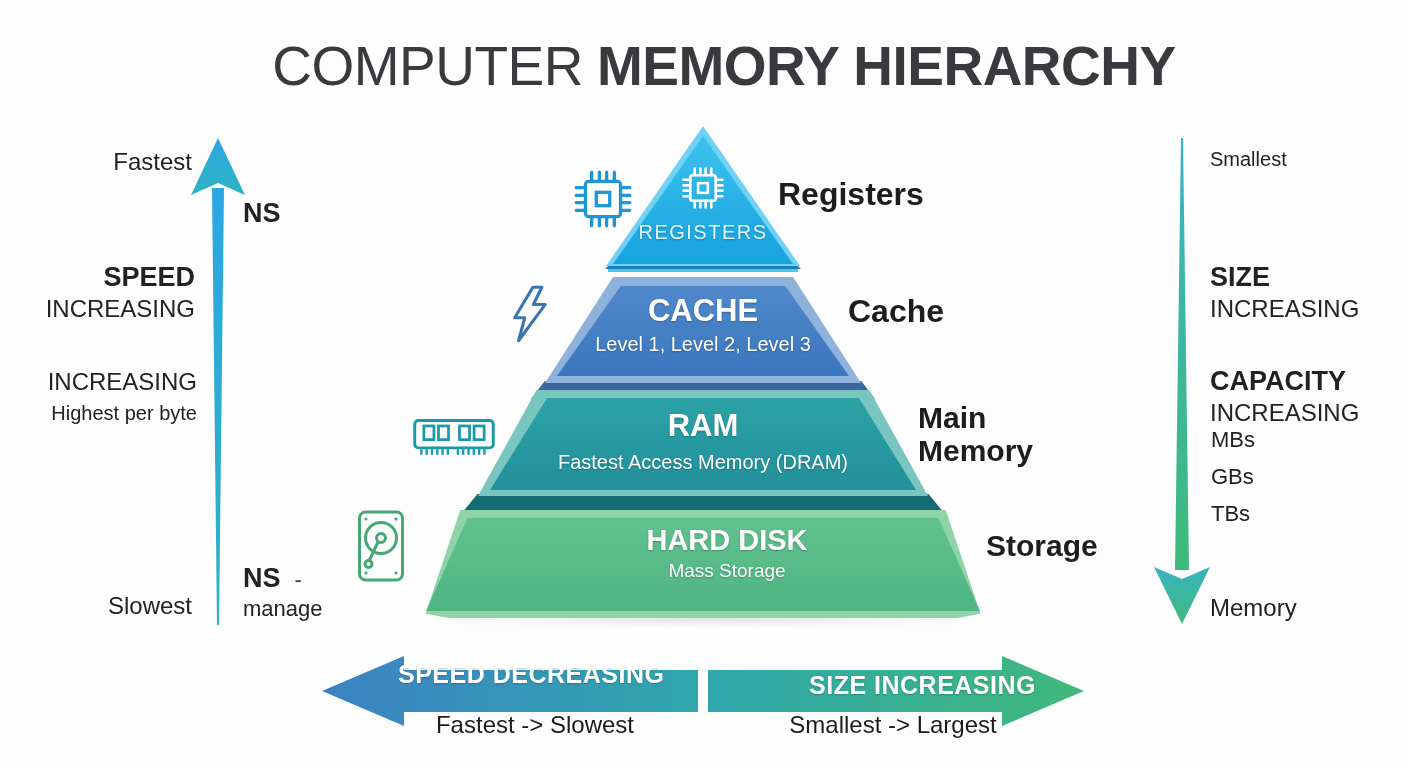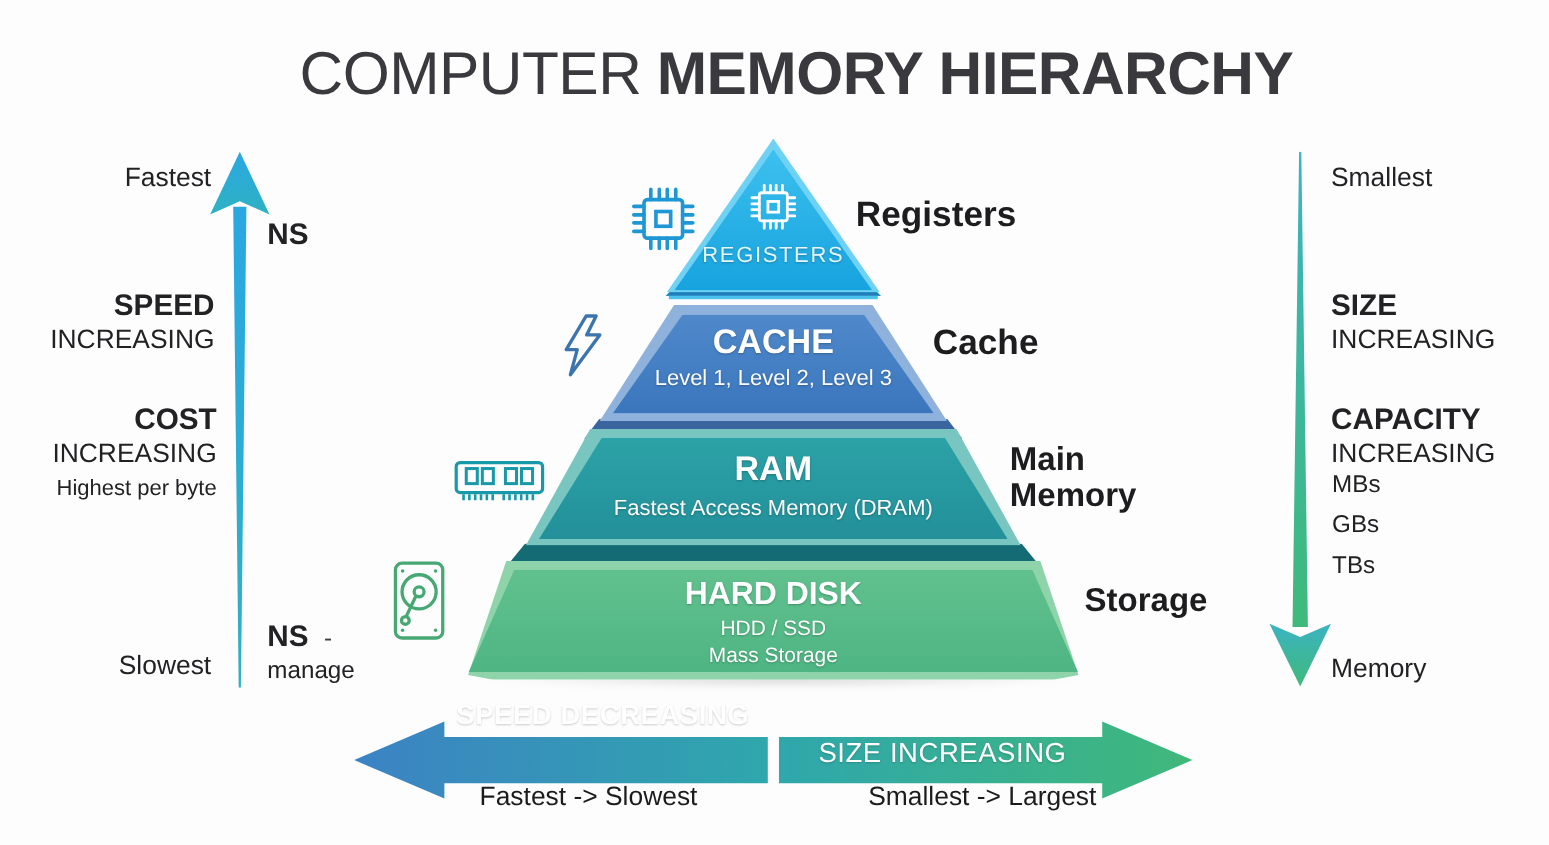--- a/index.html
+++ b/index.html
@@ -64,21 +64,21 @@
   #ram-text .lvl-sub { font-size:20px; margin-top:7px; }
 
   #hdd-outer { left:414px; top:510px; width:578px; height:108px;
                clip-path:polygon(8% 0, 92% 0, 98% 96%, 94% 100%, 6% 100%, 2% 96%); background:#8ed3a9; z-index:3; }
   #hdd-inner { left:426px; top:518px; width:554px; height:93px;
                clip-path:polygon(7.5% 0, 92.5% 0, 100% 100%, 0 100%);
                background:linear-gradient(180deg,#61c18e,#4eb583); z-index:4; }
   #hdd-shadow { left:430px; top:610px; width:560px; height:16px;
                background:radial-gradient(ellipse at center, rgba(0,0,0,.14), rgba(0,0,0,0) 70%);
                filter:blur(3px); z-index:1; }
-  #hdd-text { left:426px; top:524px; width:554px; z-index:6; }
+  #hdd-text { left:450px; top:524px; width:554px; z-index:6; }
   #hdd-text .lvl-title { font-size:29px; }
   #hdd-text .lvl-sub  { font-size:19px; margin-top:4px; }
   #hdd-text .lvl-sub2 { font-size:19px; margin-top:3px; }
 
   
   .side-label { font-weight:700; color:#1d1d1f; z-index:7; }
   #sl-registers { left:778px; top:176px; font-size:32px; }
   #sl-cache     { left:848px; top:293px; font-size:32px; }
   #sl-main      { left:918px; top:401px; font-size:30px; width:150px; line-height:1.1; }
   #sl-storage   { left:986px; top:529px; font-size:30px; }
@@ -94,43 +94,43 @@
   #blk-cost .b1 { font-size:27px; font-weight:700; }
   #blk-cost .b2 { font-size:24px; margin-top:2px; }
   #blk-cost .b3 { font-size:20px; margin-top:6px; }
   #lbl-slowest { left:20px; top:592px; width:172px; font-size:24px; }
   #blk-ns-bot  { left:243px; top:563px; }
   #blk-ns-bot .b1 { font-size:27px; font-weight:800; display:inline-block; }
   #blk-ns-bot .dash { font-size:22px; font-weight:400; margin-left:14px; color:#3c3c3f; }
   #blk-ns-bot .b2 { font-size:22px; margin-top:2px; }
 
   
-  #lbl-smallest { left:1210px; top:148px; font-size:24px; }
+  #lbl-smallest { left:1210px; top:148px; font-size:20px; }
   #blk-size     { left:1210px; top:262px; }
   #blk-size .b1 { font-size:27px; font-weight:700; }
   #blk-size .b2 { font-size:24px; margin-top:2px; }
   #blk-capacity { left:1210px; top:366px; }
   #blk-capacity .b1 { font-size:27px; font-weight:700; }
   #blk-capacity .b2 { font-size:24px; margin-top:2px; }
   #lbl-mbs { left:1211px; top:427px; font-size:22px; }
   #lbl-gbs { left:1211px; top:464px; font-size:22px; }
   #lbl-tbs { left:1211px; top:501px; font-size:22px; }
   #lbl-largest { left:1210px; top:594px; font-size:24px; }
 
   
   #arrow-left-v  { left:188px;  top:138px; }
   #arrow-right-v { left:1152px; top:138px; }
   #arrow-bottom-left  { left:318px; top:650px; }
   #arrow-bottom-right { left:708px; top:650px; }
 
-  #bl-label { left:398px; top:636px; width:300px; text-align:center;
+  #bl-label { left:398px; top:660px; width:300px; 
               font-size:25px; font-weight:700; color:#fff; letter-spacing:.5px; z-index:8;
               text-shadow:0 1px 2px rgba(0,0,0,.2); }
-  #br-label { left:744px; top:671px; width:292px; text-align:left;
-              font-size:25px; font-weight:400; color:#fff; letter-spacing:.5px; z-index:8;
+  #br-label { left:744px; top:671px; width:292px; text-align:right;
+              font-size:25px; font-weight:700; color:#fff; letter-spacing:.5px; z-index:8;
               text-shadow:0 1px 2px rgba(0,0,0,.2); }
   #bl-sub { left:380px; top:711px; width:310px; text-align:center; font-size:24px; color:#1c1c1e; }
   #br-sub { left:738px; top:711px; width:310px; text-align:center; font-size:24px; color:#1c1c1e; }
 
   
   #icon-chip { left:570px; top:166px; }
   #icon-bolt { left:509px; top:284px; }
   #icon-ram  { left:412px; top:412px; }
   #icon-hdd  { left:356px; top:509px; }
 </style>
@@ -168,21 +168,20 @@
 <div id="ram-text" class="abs lvl-txt">
   <div class="lvl-title">RAM</div>
   <div class="lvl-sub">Fastest Access Memory (DRAM)</div>
 </div>
 
 <div id="hdd-shadow" class="abs"></div>
 <div id="hdd-outer" class="abs"></div>
 <div id="hdd-inner" class="abs"></div>
 <div id="hdd-text" class="abs lvl-txt">
   <div class="lvl-title">HARD DISK</div>
-  <div class="lvl-sub">HDD / SSD</div>
   <div class="lvl-sub2">Mass Storage</div>
 </div>
 
 <div id="sl-registers" class="abs side-label">Registers</div>
 <div id="sl-cache" class="abs side-label">Cache</div>
 <div id="sl-main" class="abs side-label">Main Memory</div>
 <div id="sl-storage" class="abs side-label">Storage</div>
 
 <svg id="icon-chip" class="abs" width="66" height="66" viewBox="0 0 64 64">
   <g stroke="#1f97d4" stroke-width="3.2" fill="none" stroke-linecap="round">
@@ -231,21 +230,20 @@
   <polygon points="30,0 57,57 30,45 3,57" fill="url(#gradLV)"></polygon>
   <polygon points="24,50 36,50 31,487 29,487" fill="url(#gradLV)"></polygon>
 </svg>
 <div id="lbl-fastest" class="abs rightcol">Fastest</div>
 <div id="lbl-ns-top" class="abs">NS</div>
 <div id="blk-speed" class="abs rightcol">
   <div class="b1">SPEED</div>
   <div class="b2">INCREASING</div>
 </div>
 <div id="blk-cost" class="abs rightcol">
-  <div class="b1">COST</div>
   <div class="b2">INCREASING</div>
   <div class="b3">Highest per byte</div>
 </div>
 <div id="lbl-slowest" class="abs rightcol">Slowest</div>
 <div id="blk-ns-bot" class="abs">
   <div>
     <span class="b1">NS</span><span class="dash">-</span>
   </div>
   <div class="b2">manage</div>
 </div>

